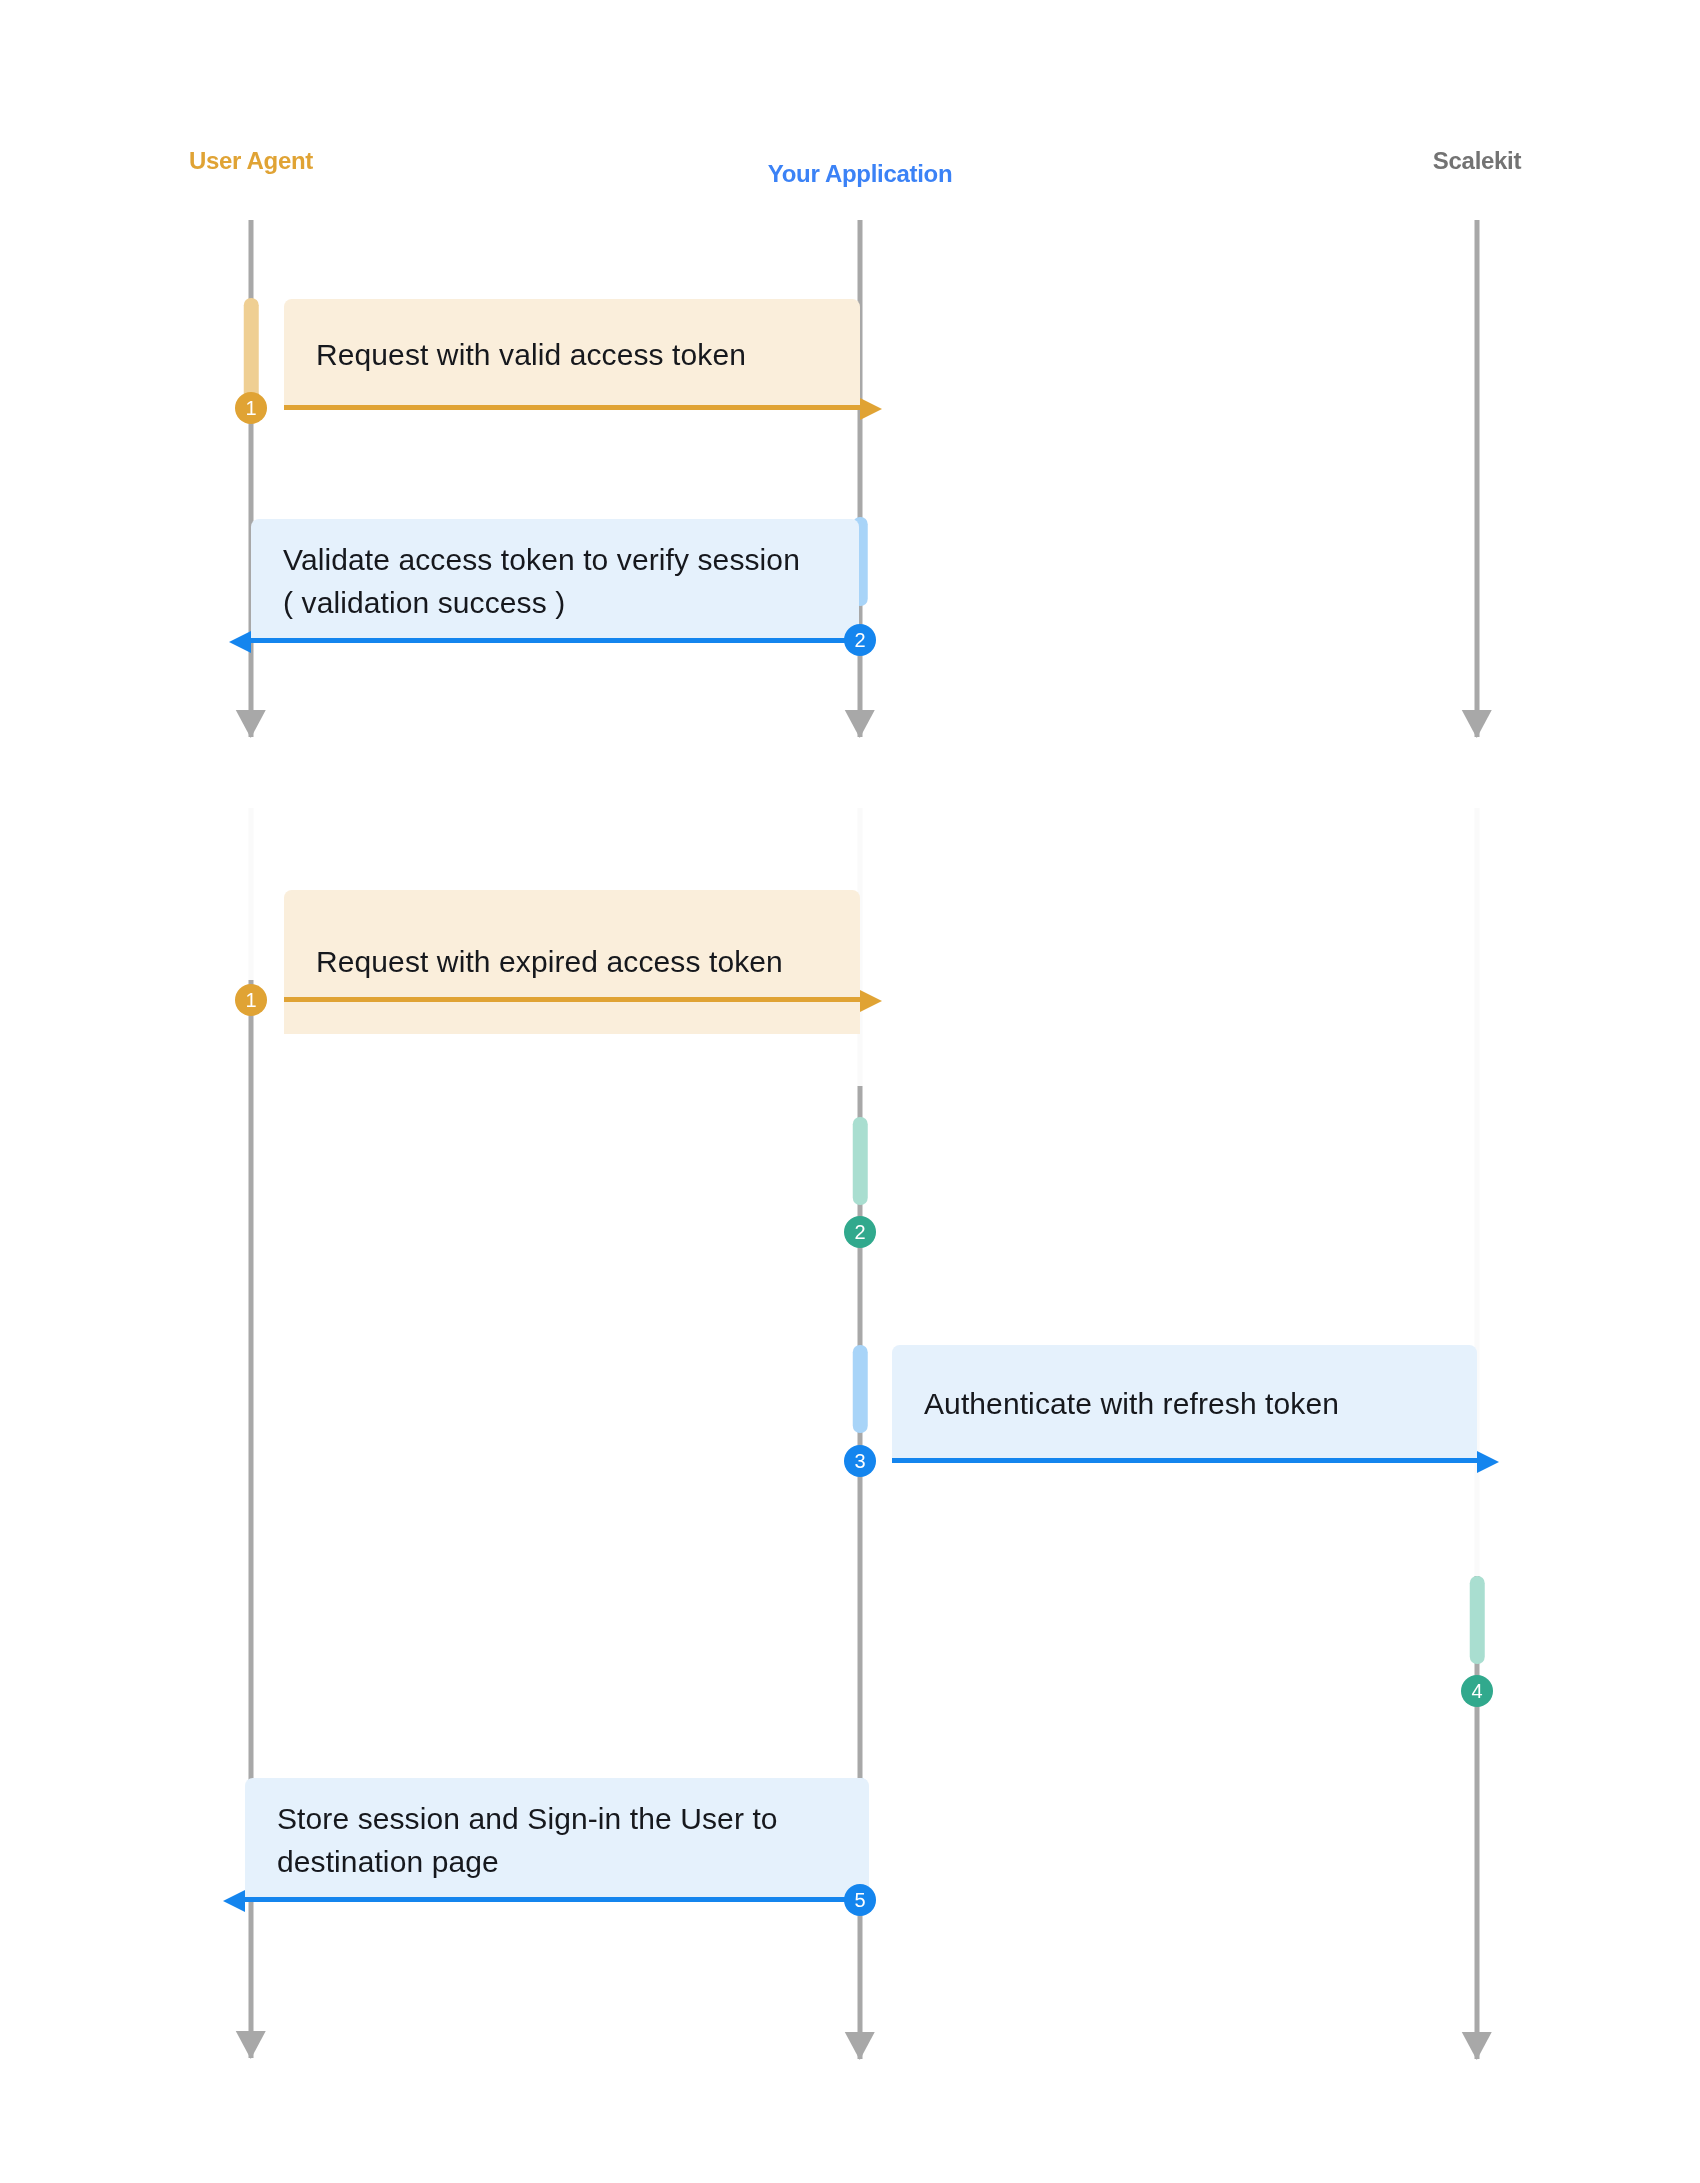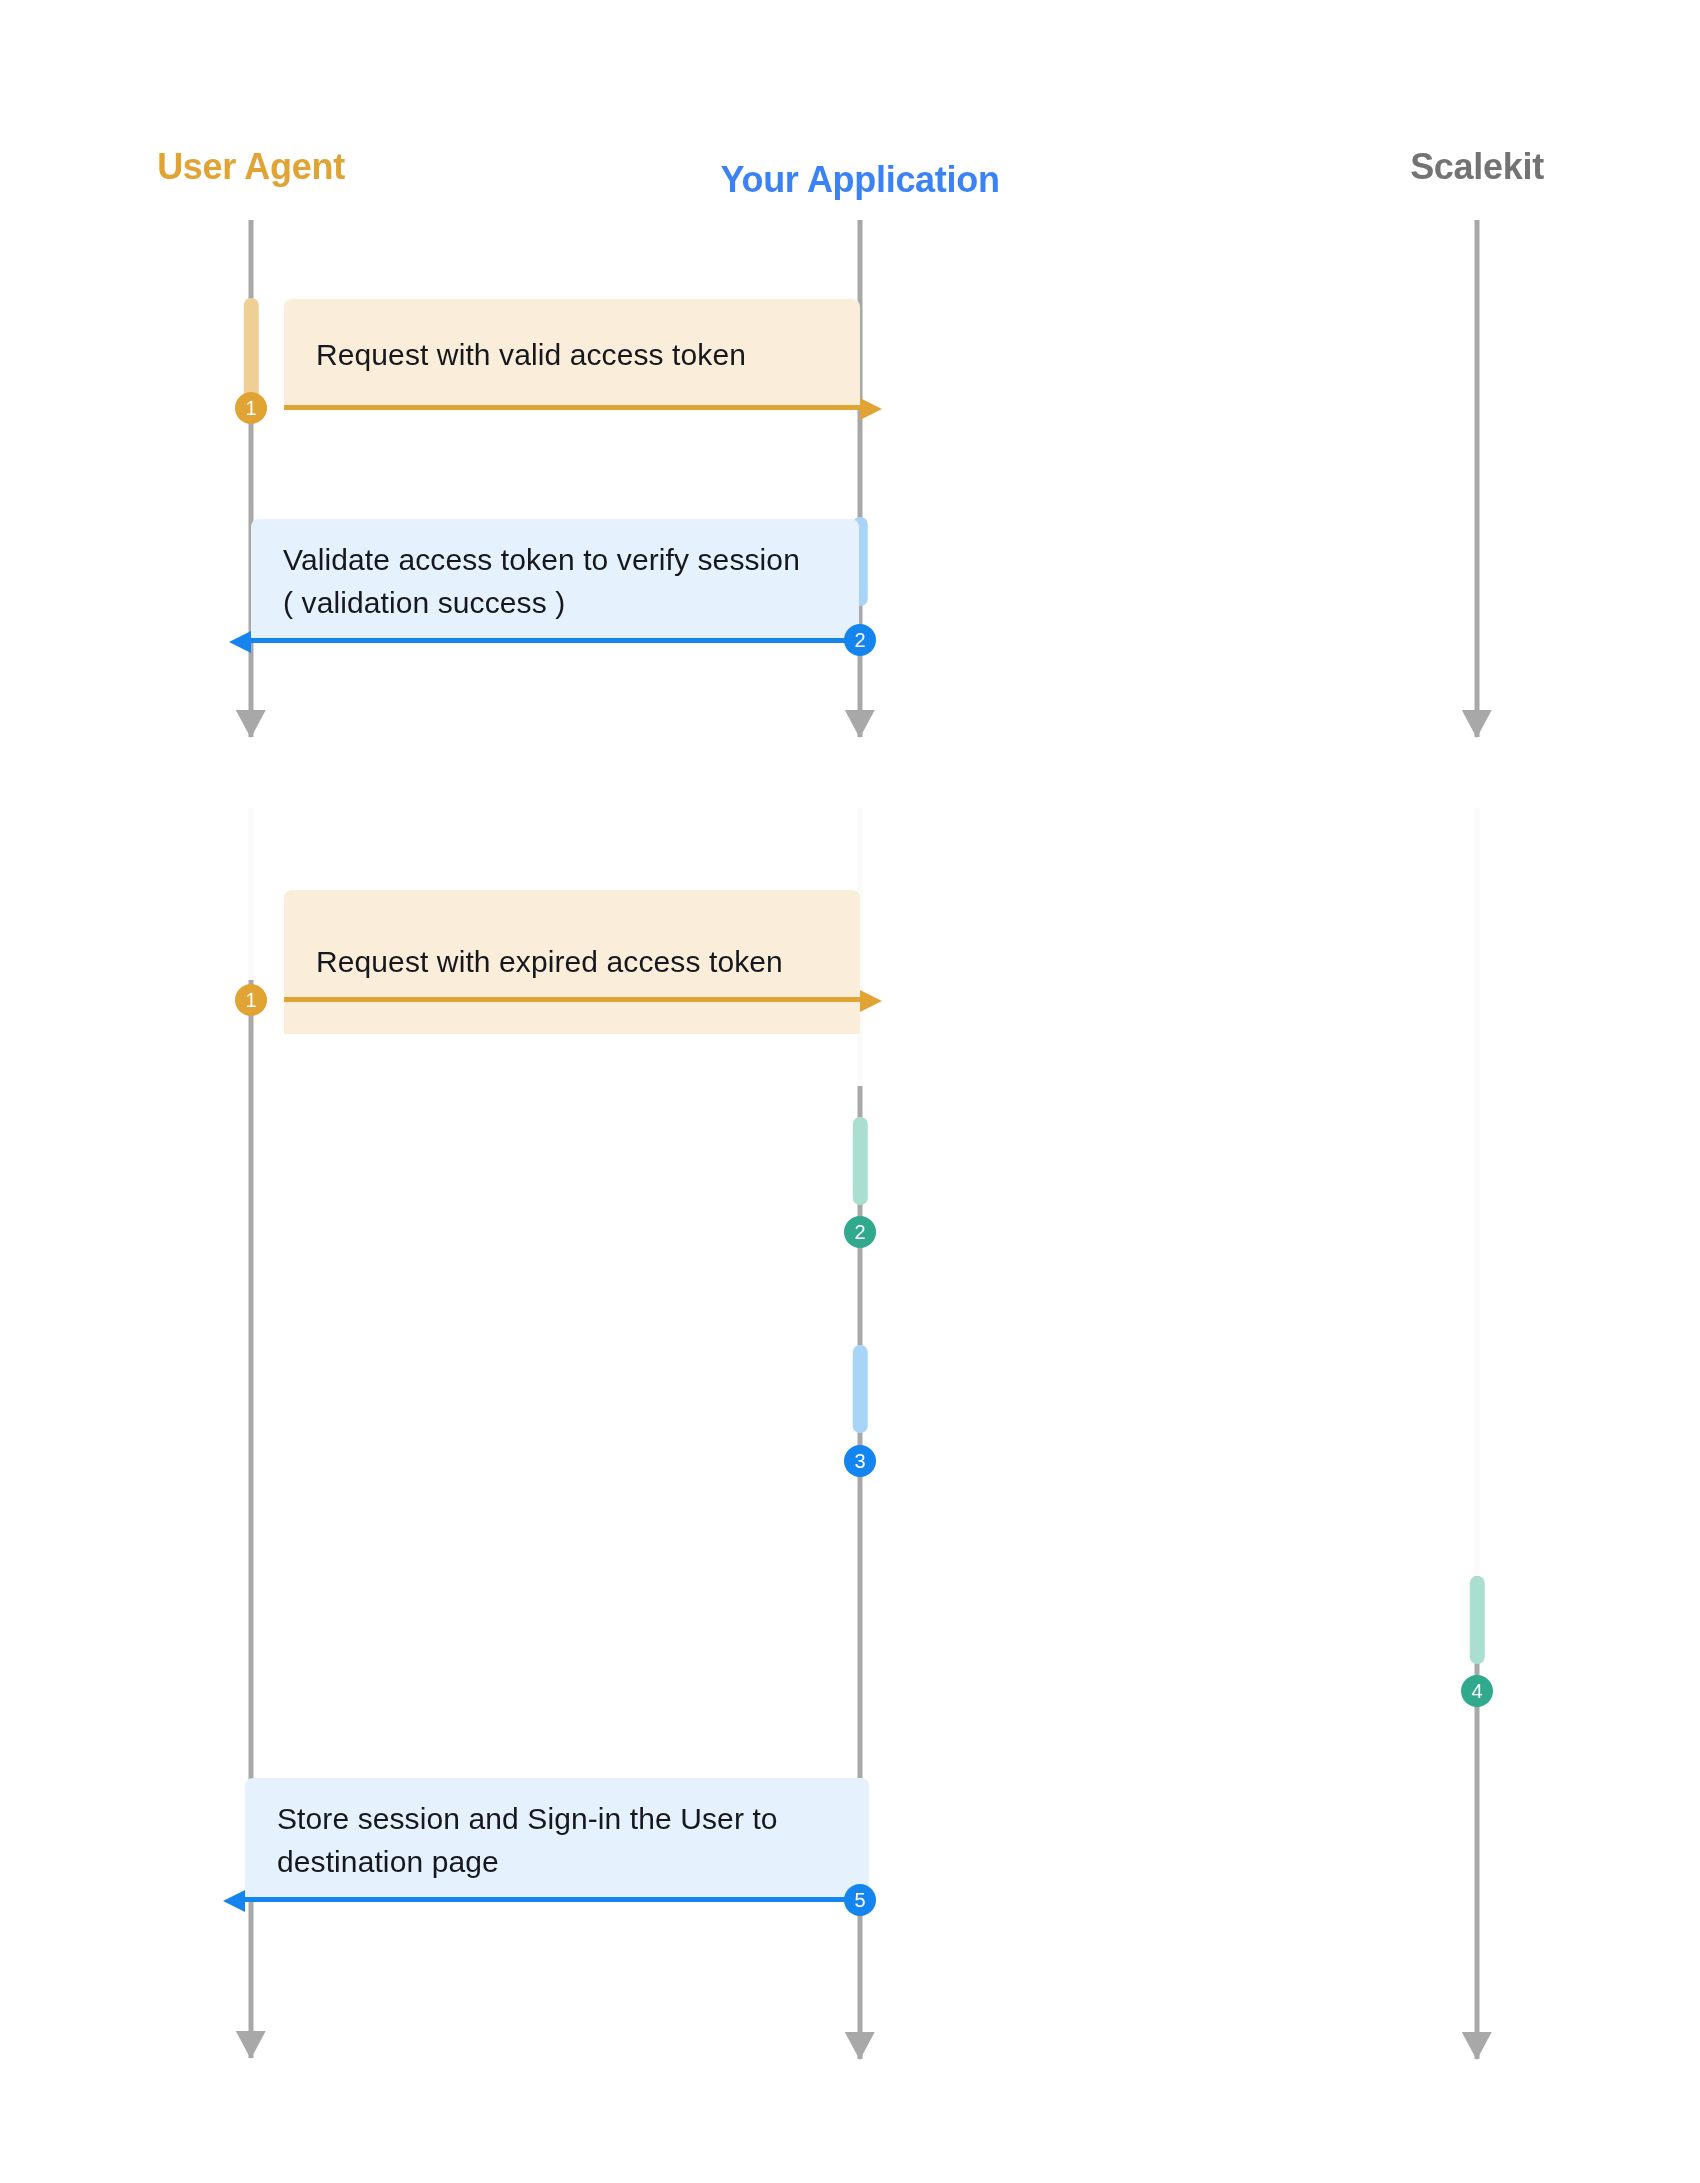--- a/index.html
+++ b/index.html
@@ -13,21 +13,21 @@
     width:1700px;
     height:2183px;
     background:#ffffff;
     overflow:hidden;
   }
 
   
   .participant{
     position:absolute;
     transform:translateX(-50%);
-    font-size:36px;
+    font-size:24px;
     font-weight:700;
     letter-spacing:-0.3px;
     white-space:nowrap;
     line-height:1;
   }
 
   
   .lifeline{
     position:absolute;
     transform:translateX(-50%);
@@ -197,20 +197,27 @@
     <div class="tip right" style="right:-22px;"></div>
   </div>
   <div class="badge" style="left:251px; top:1000px; background:#E0A334;">1</div>
 
   <div class="activation" style="left:860px; top:1117px; height:88px; background:#A9DED0;"></div>
 
   <div class="badge" style="left:860px; top:1232px; background:#31A98D;">2</div>
 
   <div class="activation" style="left:860px; top:1345px; height:88px; background:#A8D4F8;"></div>
 
+  <div class="msg" style="left:892px; top:1345px; width:585px; height:118px; color:#1485EE;">
+    <div class="note" style="height:118px; background:#E5F1FC;">
+      <div class="txt">Authenticate with refresh token</div>
+    </div>
+    <div class="line" style="left:0; right:0; background:#1485EE;"></div>
+    <div class="tip right" style="right:-22px;"></div>
+  </div>
   <div class="badge" style="left:860px; top:1461px; background:#1485EE;">3</div>
 
   <div class="activation" style="left:1477px; top:1576px; height:88px; background:#A9DED0;"></div>
 
   <div class="badge" style="left:1477px; top:1691px; background:#31A98D;">4</div>
 
   <div class="activation" style="left:860px; top:1778px; height:88px; background:#A8D4F8;"></div>
 
   <div class="msg" style="left:245px; top:1778px; width:624px; height:124px; color:#1485EE;">
     <div class="note" style="height:124px; background:#E5F1FC;">

